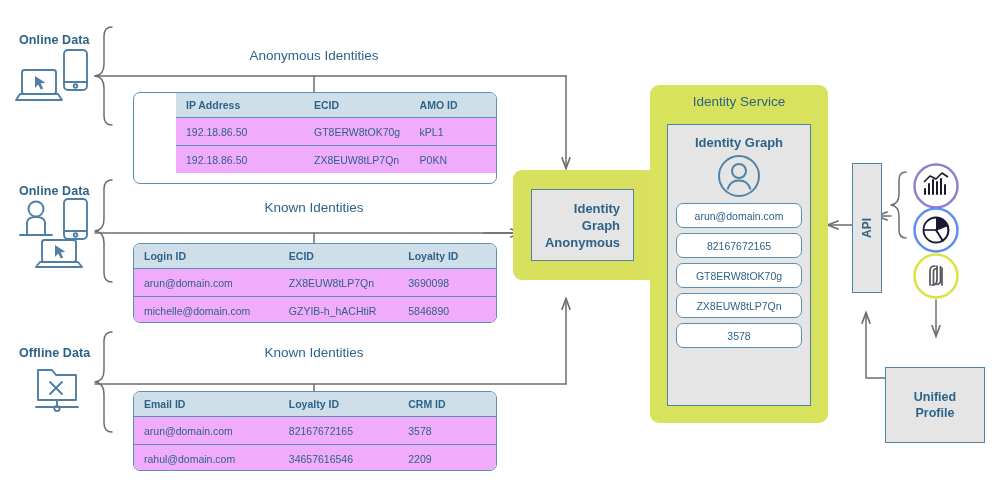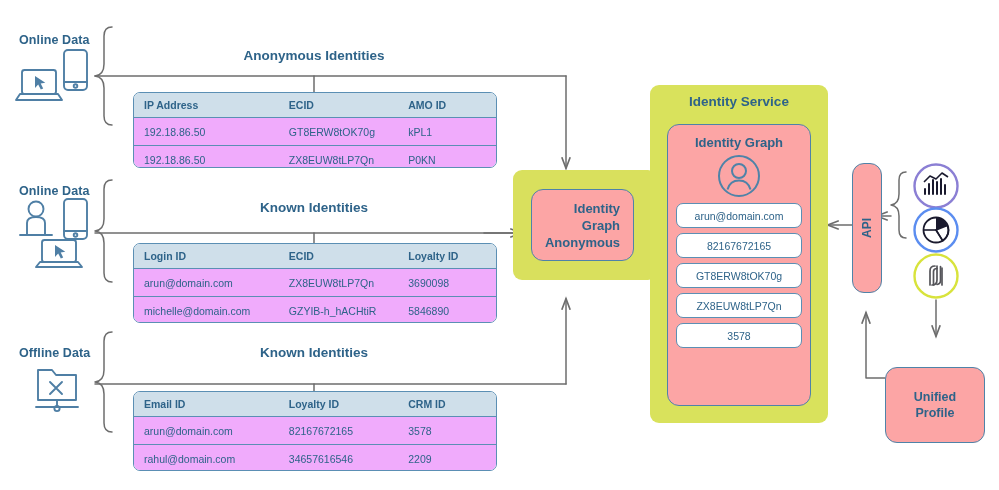--- a/index.html
+++ b/index.html
@@ -12,21 +12,21 @@
   .svglayer{position:absolute;left:0;top:0;width:999px;height:490px;pointer-events:none;}
 
   
   .src-label{
     position:absolute;font-size:12.5px;font-weight:bold;color:#2e6389;
     letter-spacing:.1px;white-space:nowrap;margin-top:8px;
   }
 
   
   .sec-title{
-    position:absolute;font-size:13.5px;font-weight:bold;color:#2e6389;
+    position:absolute;font-size:13.5px;font-weight:normal;color:#2e6389;
     text-align:center;white-space:nowrap;
   }
 
   
   .tbl{
     position:absolute;border:1.5px solid #5b8fb4;border-radius:7px;
     overflow:hidden;background:#ffffff;box-sizing:border-box;
   }
   .tbl .row{display:flex;box-sizing:border-box;}
   .tbl .row.head{background:#cfdfea;border-bottom:1.5px solid #5b8fb4;}
@@ -43,22 +43,22 @@
   .c2{width:27%;}
 
   
   .green{
     position:absolute;background:#d9e25c;border-radius:9px;
   }
   .green.g-left{background:#d9e05d;}
 
   
   .bluebox{
-    position:absolute;background:#fca5a5;border:1.5px solid #4f83a8;
-    border-radius:12px;box-sizing:border-box;
+    position:absolute;background:#e5e5e5;border:1.5px solid #4f83a8;
+    border-radius:0;box-sizing:border-box;
     display:flex;align-items:center;justify-content:center;
     text-align:center;font-weight:bold;color:#2e6389;
   }
   #igg{font-size:13px;line-height:17px;}
   #identity-graph-panel{
     display:block;padding-top:8px;
   }
   #ig-title{
     font-size:13px;font-weight:bold;color:#2e6389;text-align:center;
     margin-top:2px;
@@ -138,21 +138,21 @@
       <rect x="8" y="22" width="34" height="24" rx="2.5"></rect>
       <path d="M2,52 h46 l-4,-6 h-38 z"></path>
       <path d="M17,52 h14"></path>
 
       <path d="M21,28 l0,12 l3.2,-3.6 l2.6,5.2 l2.4,-1.2 l-2.5,-5 l4.6,-0.6 z" fill="#4f7fa5" stroke="none"></path>
     </g>
   </svg>
 
   <div class="sec-title" style="left:214px;top:48px;width:200px;">Anonymous Identities</div>
 
-  <div class="tbl" id="tbl1" style="left:133px;top:92px;width:364px;height:76px;">
+  <div class="tbl" id="tbl1" style="left:133px;top:92px;width:364px;height:92px;padding-left:42px;">
     <div class="row head">
       <div class="cell c0">IP Address</div>
       <div class="cell c1">ECID</div>
       <div class="cell c2">AMO ID</div>
     </div>
     <div class="row body">
       <div class="cell c0">192.18.86.50</div>
       <div class="cell c1">GT8ERW8tOK70g</div>
       <div class="cell c2">kPL1</div>
     </div>

